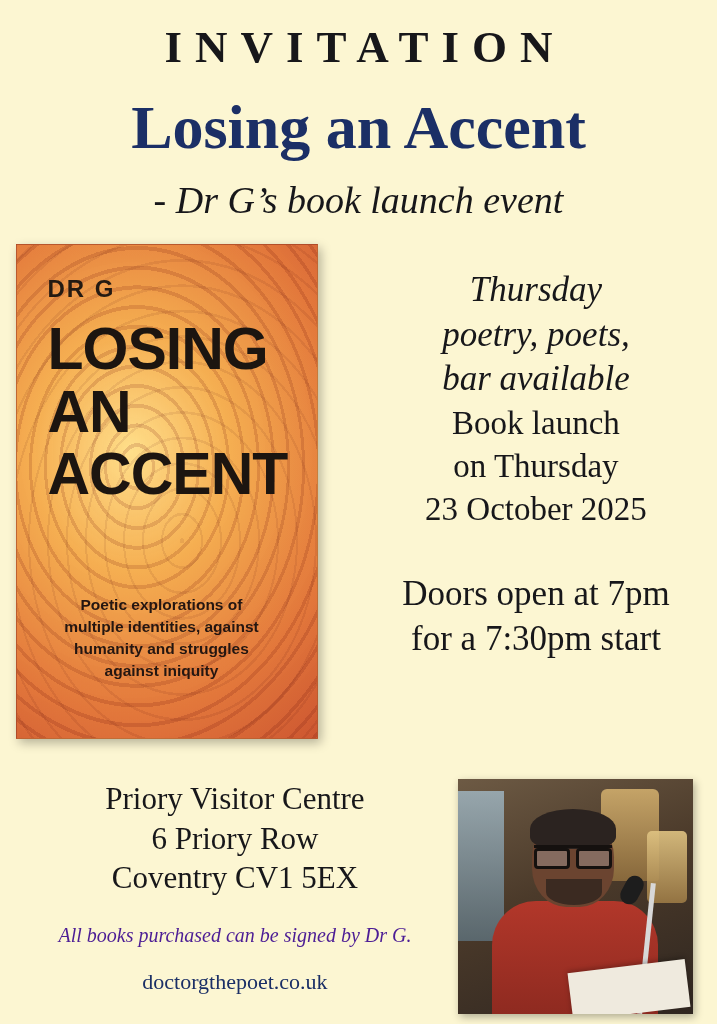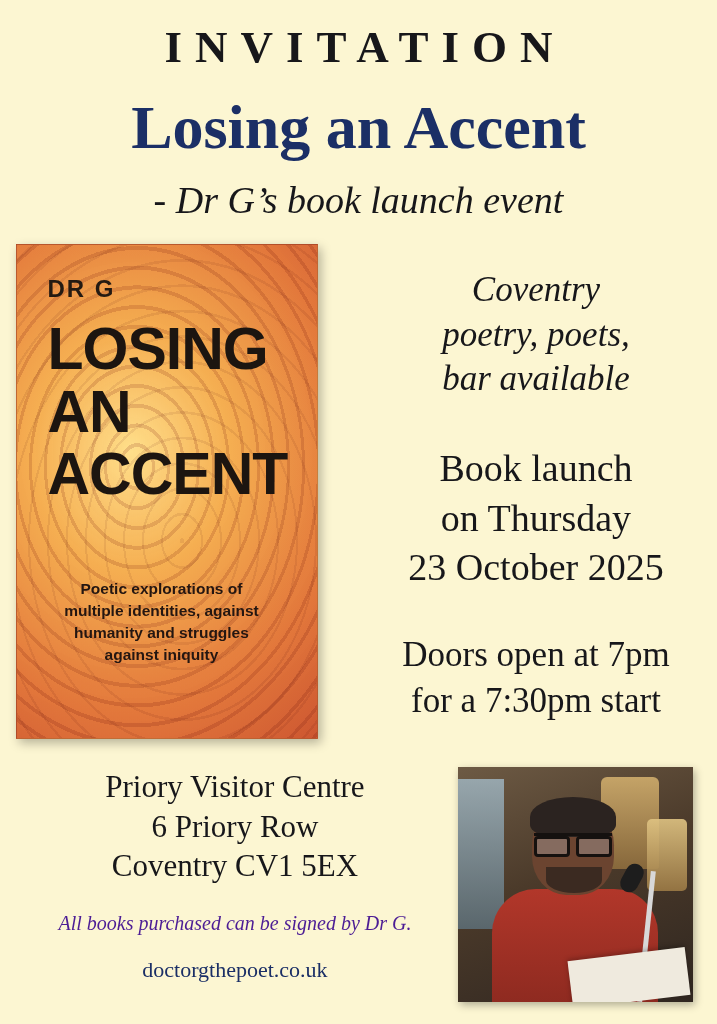--- a/index.html
+++ b/index.html
@@ -141,21 +141,21 @@
     line-height: 0.96;
     letter-spacing: -1px;
     color: #1c1510;
   }
   .cover-title div { margin-bottom: 6px; }
 
   .cover-blurb {
     position: absolute;
     left: 0;
     right: 12px;
-    bottom: 72px;
+    bottom: 56px;
     text-align: center;
     font-family: "Liberation Sans", sans-serif;
     font-weight: bold;
     font-size: 15.5px;
     line-height: 1.42;
     color: #241611;
   }
 
   
   .right-col {
@@ -169,40 +169,39 @@
     font-family: "Liberation Serif", serif;
     font-style: italic;
     font-size: 35px;
     line-height: 1.28;
     color: #17171a;
     margin-top: 24px;
   }
 
   .launch-block {
     font-family: "Liberation Serif", serif;
-    font-size: 38px;
+    font-size: 33px;
     line-height: 1.3;
     color: #17171a;
-    margin-top: 42px;
   }
 
   .doors-block {
     font-family: "Liberation Serif", serif;
     font-size: 35px;
     line-height: 1.3;
     color: #17171a;
     margin-top: 40px;
   }
 
   
   .bottom {
     display: flex;
     flex-direction: row;
     align-items: flex-start;
-    margin-top: 28px;
+    margin-top: 40px;
     padding-left: 8px;
   }
 
   .venue-col {
     width: 455px;
     text-align: center;
     padding-left: 4px;
     box-sizing: border-box;
   }
 
@@ -369,21 +368,21 @@
             <div>multiple identities, against</div>
             <div>humanity and struggles</div>
             <div>against iniquity</div>
           </div>
         </div>
       </div>
     </div>
 
     <div class="right-col">
       <div class="featuring">
-        <div>Coventry</div>
+        <div>Thursday</div>
         <div>poetry, poets,</div>
         <div>bar available</div>
       </div>
 
       <div class="launch-block">
         <div>Book launch</div>
         <div>on Thursday</div>
         <div>23 October 2025</div>
       </div>
 

